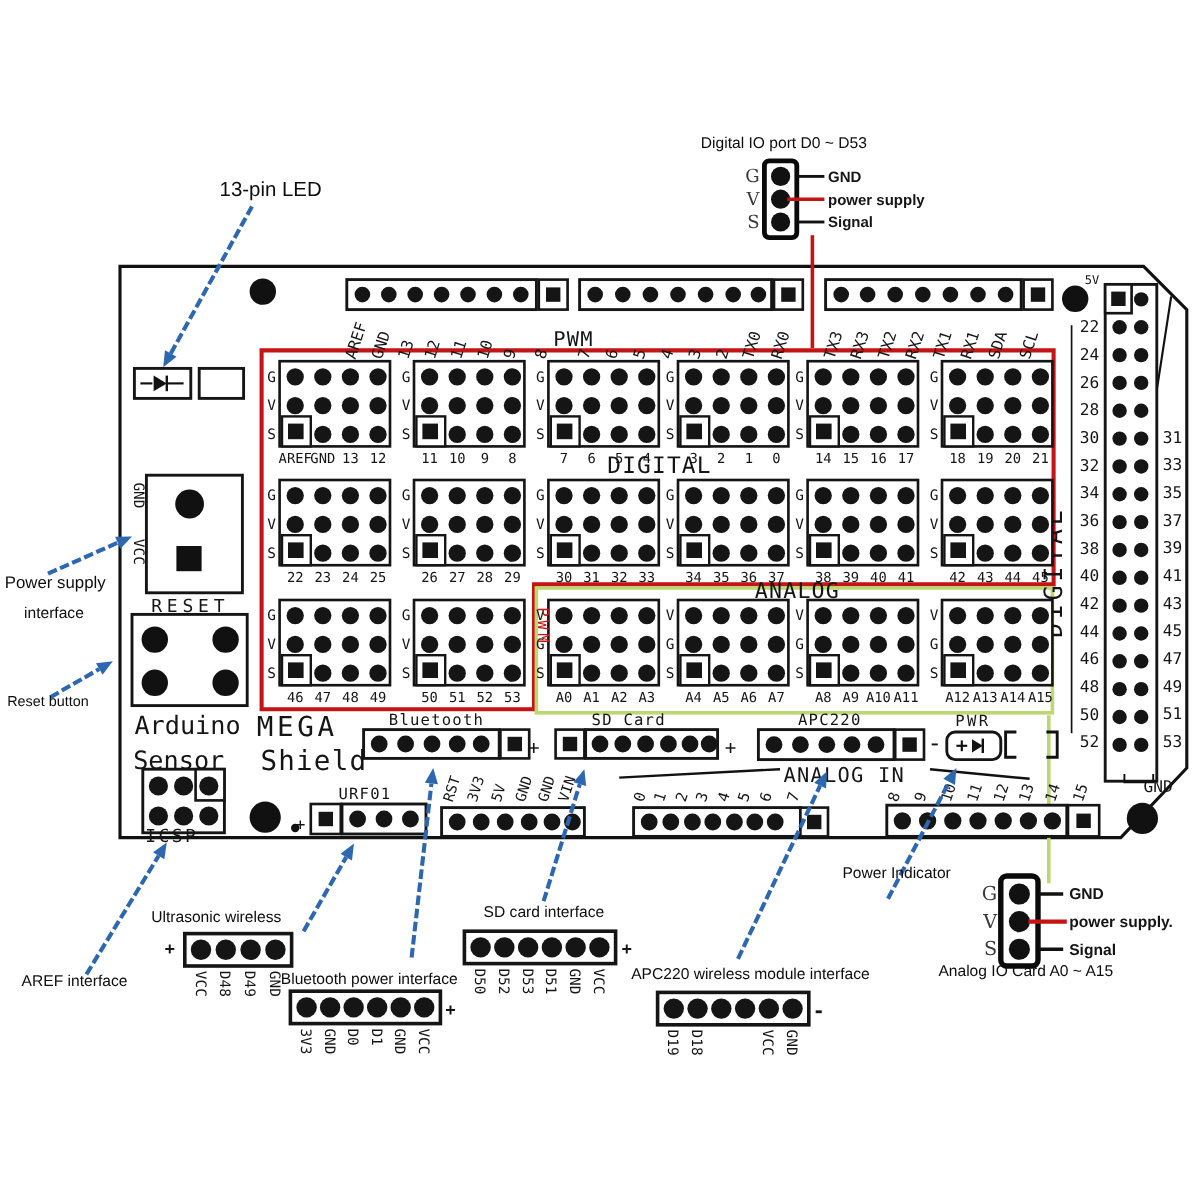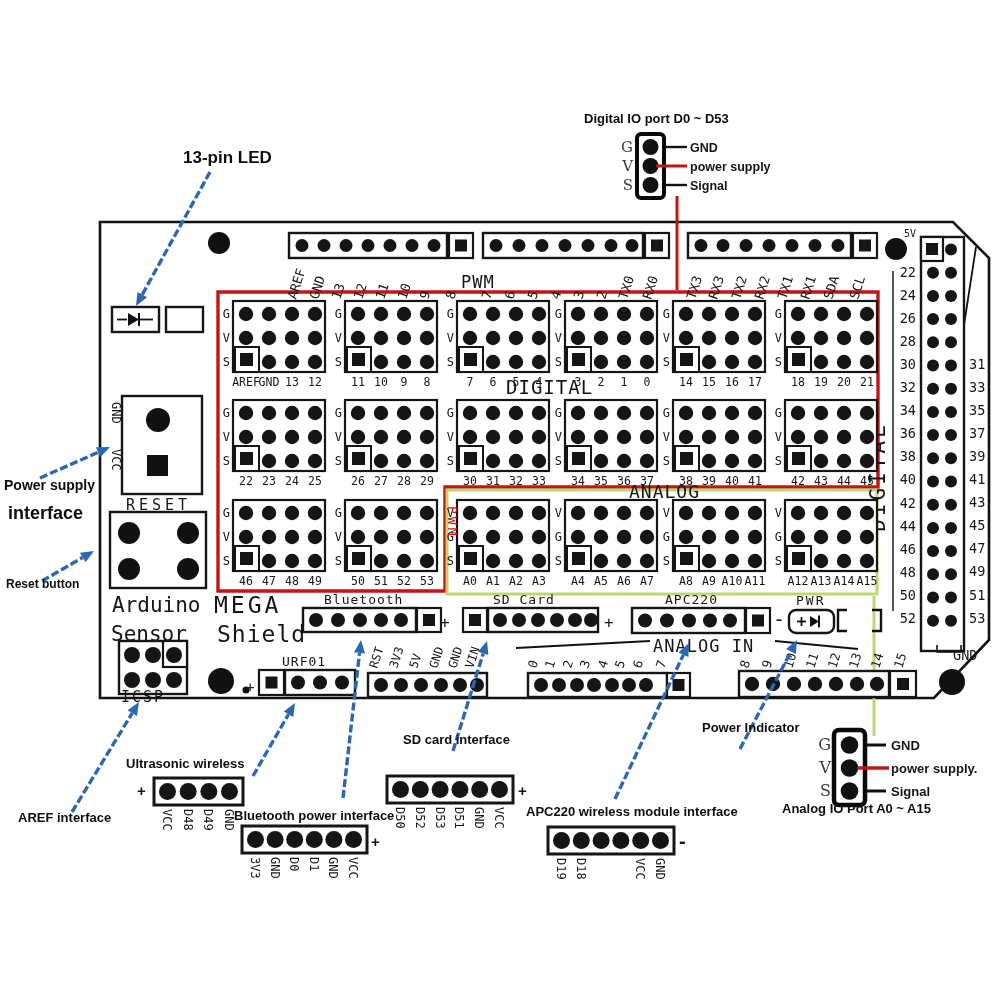--- a/index.html
+++ b/index.html
@@ -1,19 +1,19 @@
 <!DOCTYPE html>
 <html><head>
 <meta charset="utf-8">
 <style>
   html,body{margin:0;padding:0;background:#ffffff;}
   .stage{position:relative;width:1003px;height:1003px;background:#fff;overflow:hidden;
          font-family:"Liberation Sans",sans-serif;}
   .stage svg{position:absolute;left:0;top:0;}
-  .lbl{position:absolute;font-weight:bold;font-size:13px;color:#0d0d0d;white-space:nowrap;text-align:right;}
+  .lbl{position:absolute;font-weight:normal;font-size:13px;color:#0d0d0d;white-space:nowrap;text-align:right;}
 </style>
 </head>
 <body>
 
 <div class="stage">
   <svg id="board-svg" width="1003" height="1003" viewBox="0 0 1003 1003">
       <path d="M100,698 L100,222 L953,222 L989,258 L989,640 L934,698 Z" fill="#fff" stroke="#111" stroke-width="2.6"></path>
       <line x1="976" y1="247" x2="962" y2="338" stroke="#111" stroke-width="1.8"></line>
       <circle cx="219" cy="243" r="11" fill="#111"></circle>
       <circle cx="896" cy="249" r="11" fill="#111"></circle>
@@ -748,23 +748,23 @@
       <line x1="453" y1="751" x2="483.1610184789596" y2="653.4202343327777" stroke="#2c67b0" stroke-width="3.4" stroke-dasharray="8 3"></line>
       <polygon points="487,641 488.41573300436556,655.0444188224486 477.9063039535536,651.7960498431067" fill="#2c67b0"></polygon>
       <line x1="615" y1="799" x2="683.4284053106618" y2="654.745523939686" stroke="#2c67b0" stroke-width="3.4" stroke-dasharray="8 3"></line>
       <polygon points="689,643 688.3976654389905,657.102737077483 678.459145182333,652.388310801889" fill="#2c67b0"></polygon>
       <line x1="740" y1="749" x2="790.9758088469697" y2="651.5199444856194" stroke="#2c67b0" stroke-width="3.4" stroke-dasharray="8 3"></line>
       <polygon points="797,640 795.8496315139625,654.0686407426706 786.1019861799768,648.9712482285681" fill="#2c67b0"></polygon>
     </svg>
 
   <div class="lbl" style="left:183px;top:148px;font-size:17px">13-pin LED</div>
   <div class="lbl" style="left:4px;top:477px;font-size:14px">Power supply</div>
-  <div class="lbl" style="left:8px;top:503px;font-size:18px">interface</div>
+  <div class="lbl" style="left:20px;top:503px;font-size:13px">interface</div>
   <div class="lbl" style="left:6px;top:577px;font-size:12px">Reset button</div>
   <div class="lbl" style="left:18px;top:810px">AREF interface</div>
   <div class="lbl" style="left:126px;top:756px">Ultrasonic wireless</div>
   <div class="lbl" style="left:234px;top:808px">Bluetooth power interface</div>
-  <div class="lbl" style="left:403px;top:732px">SD card interface</div>
+  <div class="lbl" style="left:403px;top:752px">SD card interface</div>
   <div class="lbl" style="left:526px;top:804px">APC220 wireless module interface</div>
   <div class="lbl" style="left:702px;top:720px">Power Indicator</div>
   <div class="lbl" style="left:584px;top:111px">Digital IO port D0 ~ D53</div>
-  <div class="lbl" style="left:782px;top:801px">Analog IO Port A0 ~ A15</div>
+  <div class="lbl" style="left:782px;top:801px">Analog IO Card A0 ~ A15</div>
 </div>
 
 </body></html>

